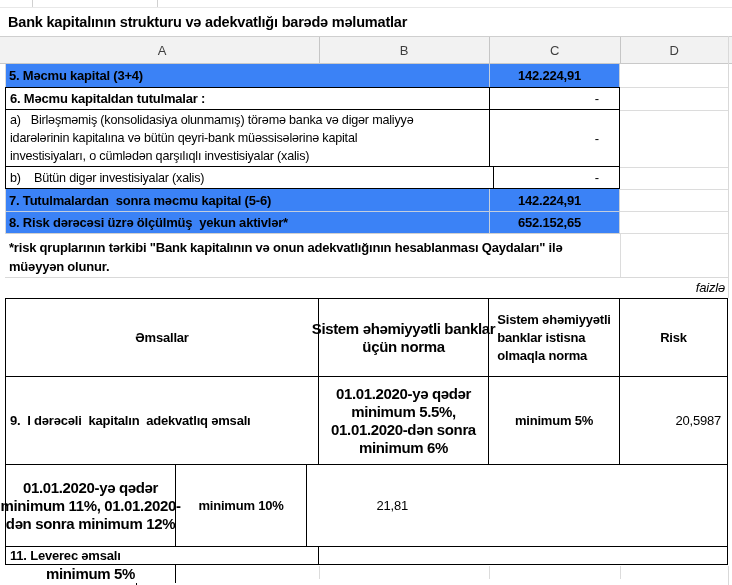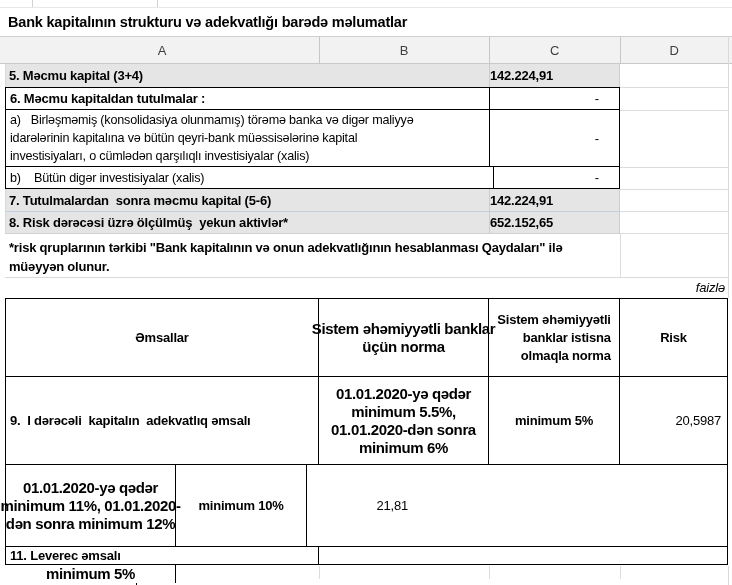--- a/index.html
+++ b/index.html
@@ -21,23 +21,23 @@
   }
   .col-letter{
     position:absolute;top:0;height:27px;display:flex;align-items:center;justify-content:center;
     color:#3f3f3f;font-size:13px;
   }
   
   #table1{left:5px;top:64px;width:615px;}
   .t1row{display:flex;width:615px;box-sizing:border-box;}
   .t1label{width:484px;box-sizing:border-box;padding-left:4px;display:flex;align-items:center;}
   .t1value{width:131px;box-sizing:border-box;display:flex;align-items:center;}
-  .blue{background:#e5e5e5;}
+  .blue{background:#3b82f6;}
   .blue .t1value{border-left:1px solid #c3cede;border-right:1px solid #c9cfd8;}
-  .vnum{font-weight:bold;padding-left:0;}
+  .vnum{font-weight:bold;padding-left:28px;}
   .dash{justify-content:flex-end;padding-right:20px;}
   .bold{font-weight:bold;}
   .pre{white-space:pre;}
   .prewrap{white-space:pre-wrap;}
   #t1box{border:1px solid #000;box-sizing:border-box;width:615px;}
   #t1box .t1row{width:613px;border-bottom:1px solid #000;}
   #t1box .t1row:last-child{border-bottom:none;gap:20px;}
   #t1box .t1label{width:483px;}
   #t1box .t1value{width:130px;border-left:1px solid #000;}
   .smalltext{font-size:12.6px;line-height:18px;}
@@ -46,21 +46,21 @@
   #footnote{left:9px;top:238px;width:719px;font-weight:bold;line-height:19px;}
   #unit-label{left:489px;top:278px;width:239px;height:19px;display:flex;align-items:center;justify-content:flex-end;
     padding-right:3px;box-sizing:border-box;font-style:italic;}
   
   #table2{left:5px;top:298px;width:723px;border:1px solid #000;box-sizing:border-box;background:#fff;}
   .t2row{display:flex;width:721px;box-sizing:border-box;border-bottom:1px solid #000;}
   .t2row:last-child{border-bottom:none;flex-direction:column;}
   .t2row>div{box-sizing:border-box;display:flex;align-items:center;font-weight:bold;line-height:18px;}
   .ca{width:313px;border-right:1px solid #000;padding-left:4px;}
   .cb{width:170px;border-right:1px solid #000;justify-content:center;text-align:center;font-size:15px;letter-spacing:-0.35px;}
-  .cc{width:131px;border-right:1px solid #000;justify-content:center;text-align:right;}
+  .cc{width:131px;border-right:1px solid #000;justify-content:center;text-align:left;}
   .cd{width:107px;justify-content:flex-end;padding-right:6px;}
   .cd.fact-value{font-weight:normal;}
   .hdr .ca{justify-content:center;text-align:center;padding-left:0;}
 </style>
 </head>
 <body>
 
 <div id="screen">
 
   <div class="line" style="left:32px;top:0;width:1px;height:7px;background:#d0d0d0;"></div>

